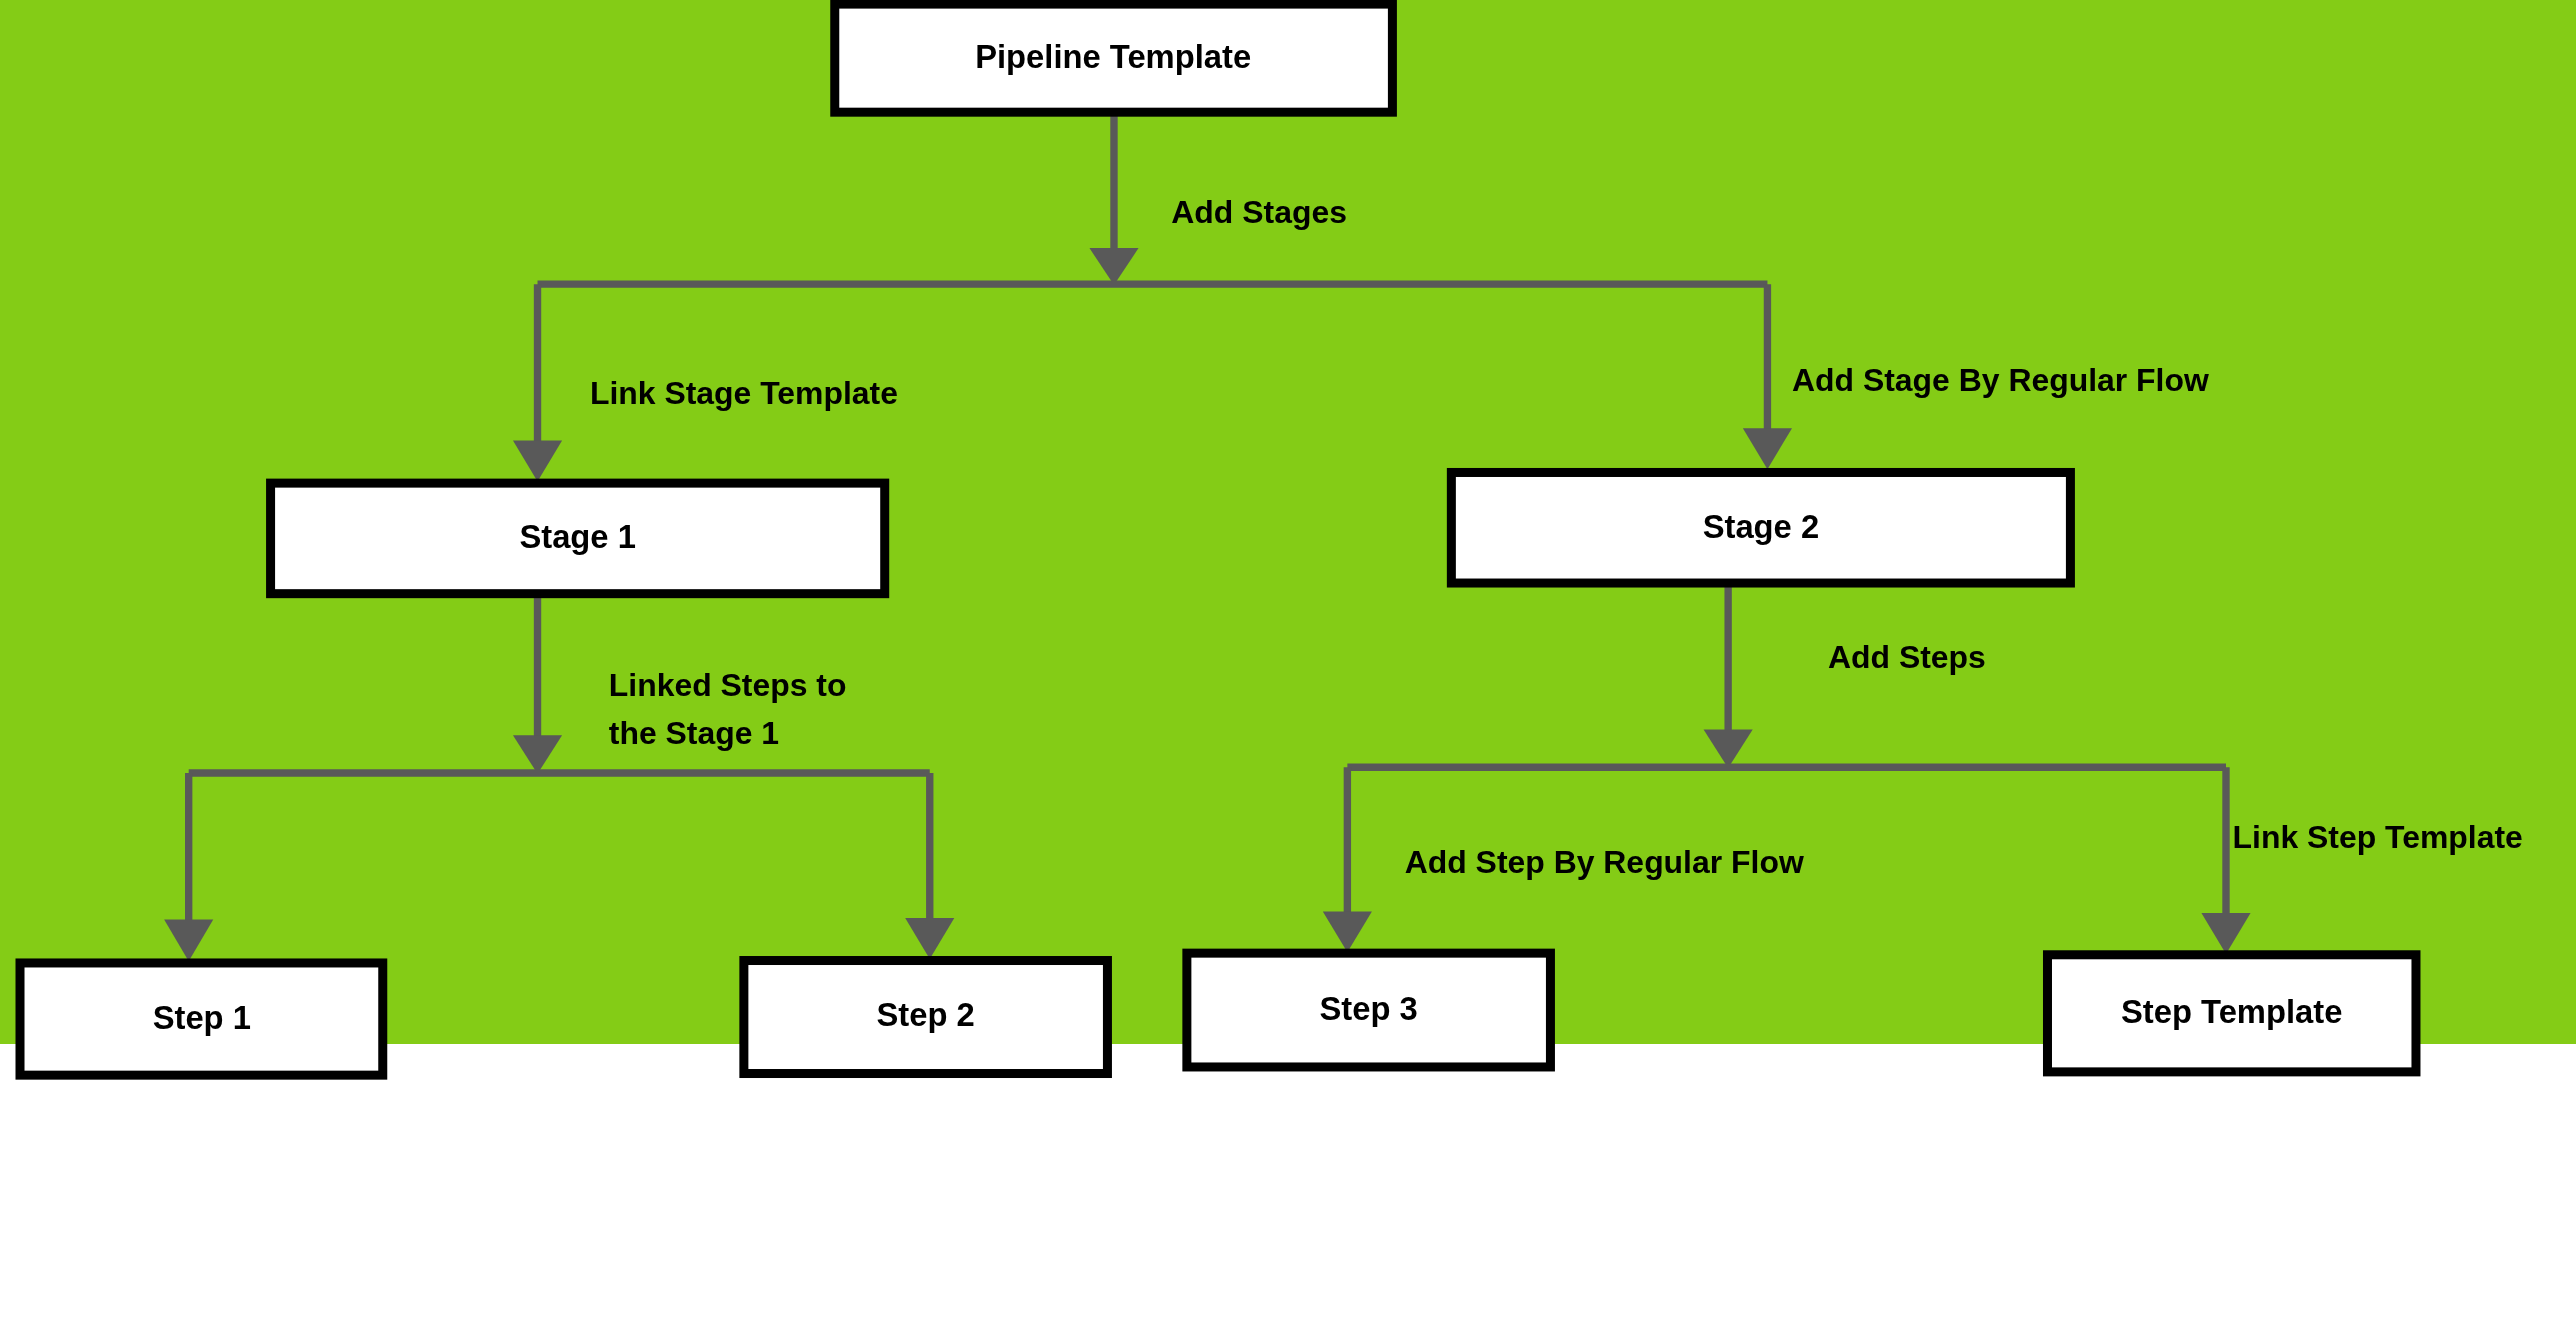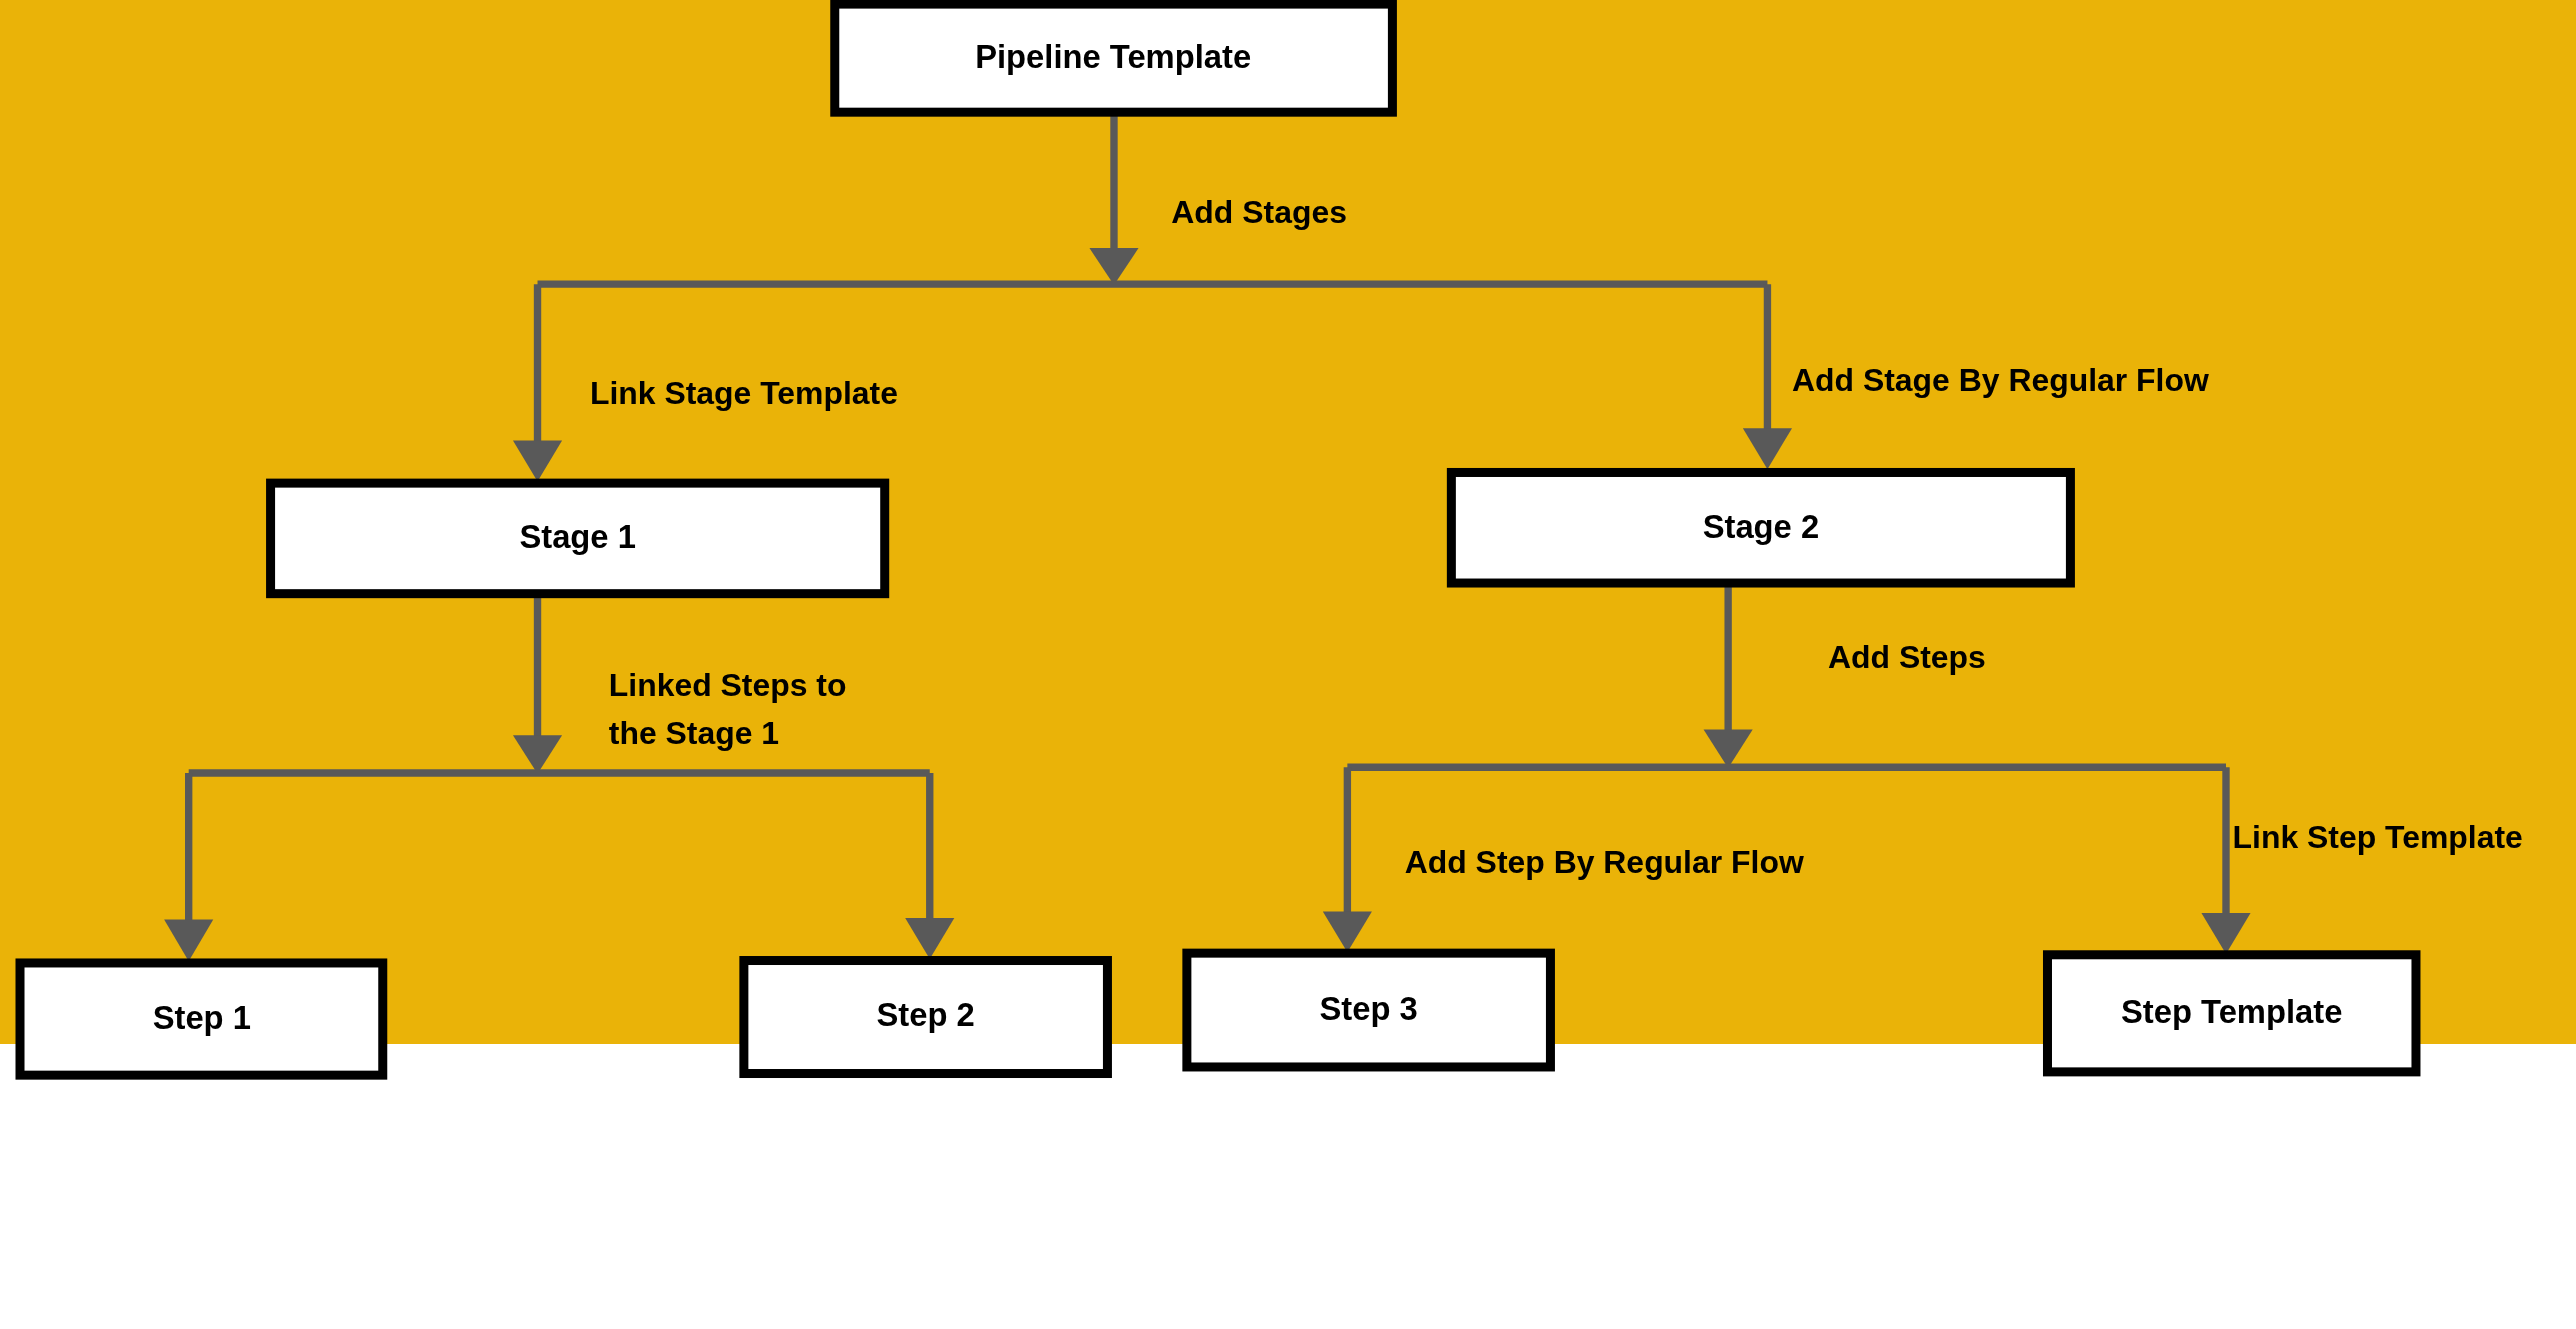--- a/index.html
+++ b/index.html
@@ -10,21 +10,21 @@
   body {
     width: 2576px;
     height: 1329px;
     font-family: "Liberation Sans", sans-serif;
     overflow: hidden;
   }
   #diagram-root {
     position: relative;
     width: 2576px;
     height: 1044px;
-    background: #eab308;
+    background: #84cc16;
   }
   svg.diagram-canvas {
     position: absolute;
     left: 0;
     top: 0;
     width: 2576px;
     height: 1329px;
     display: block;
   }
   .node-box {

